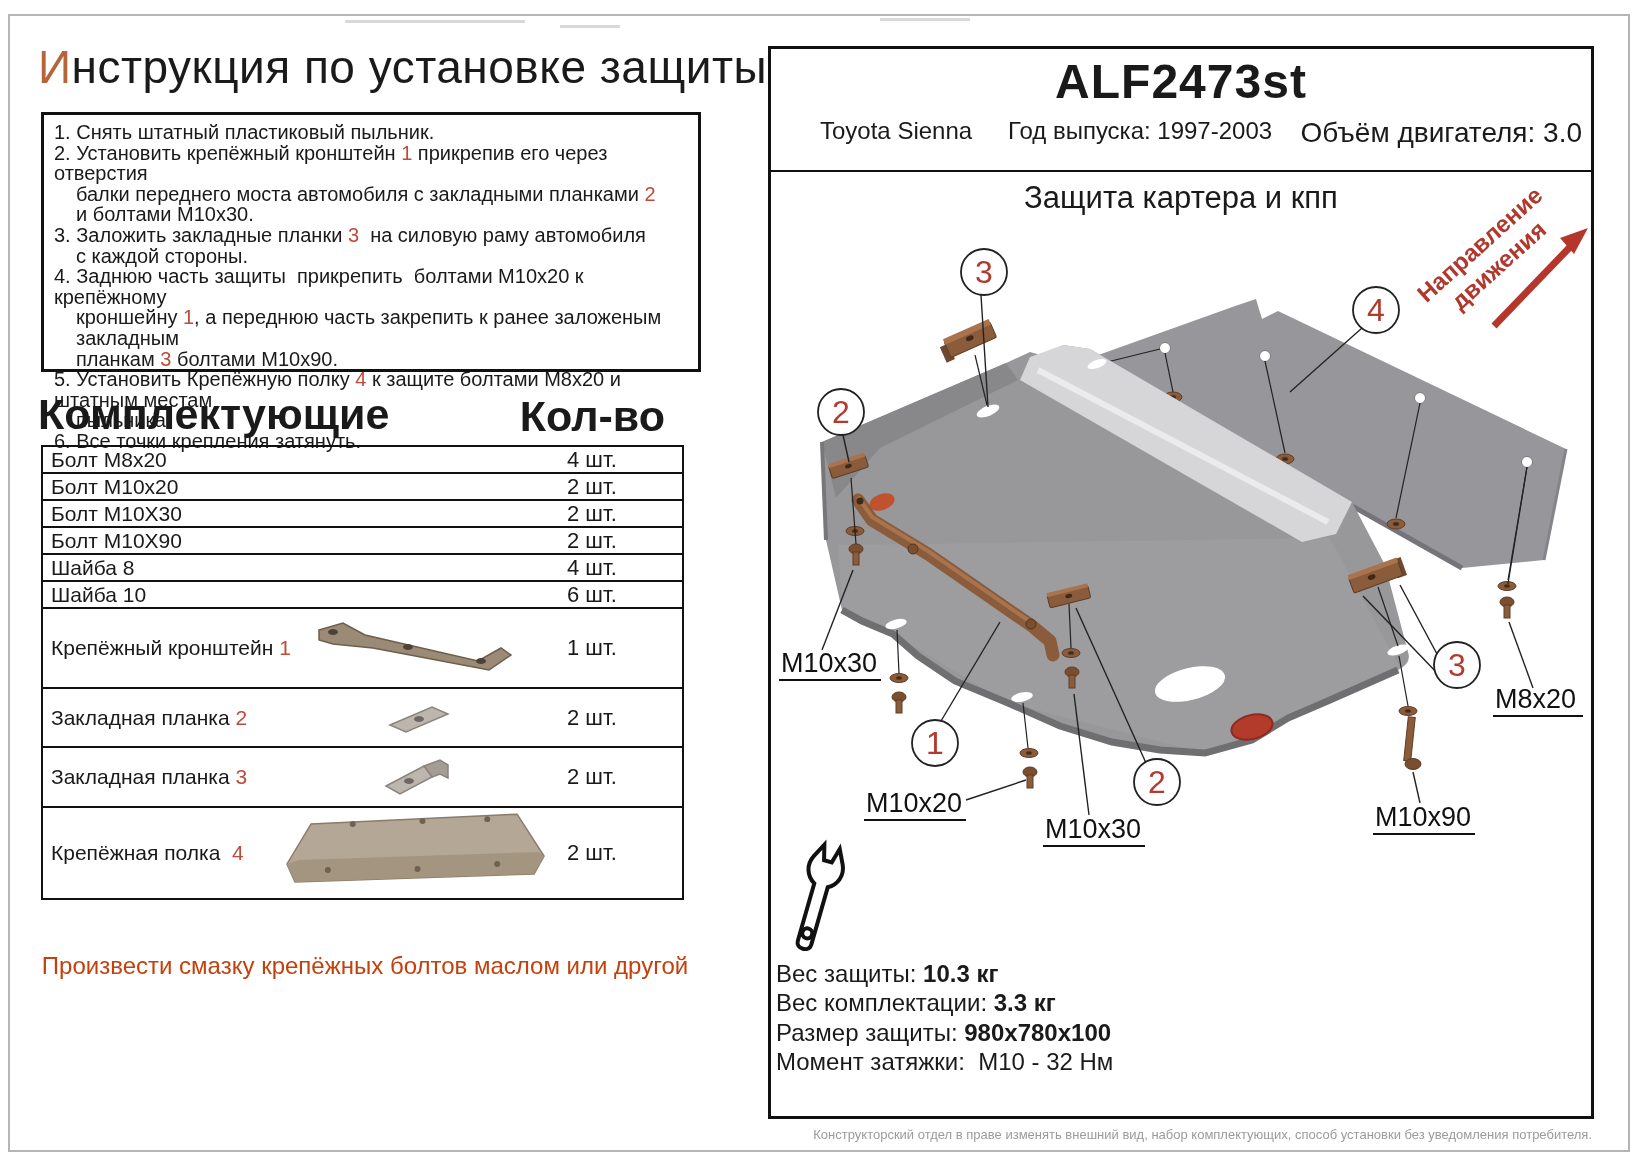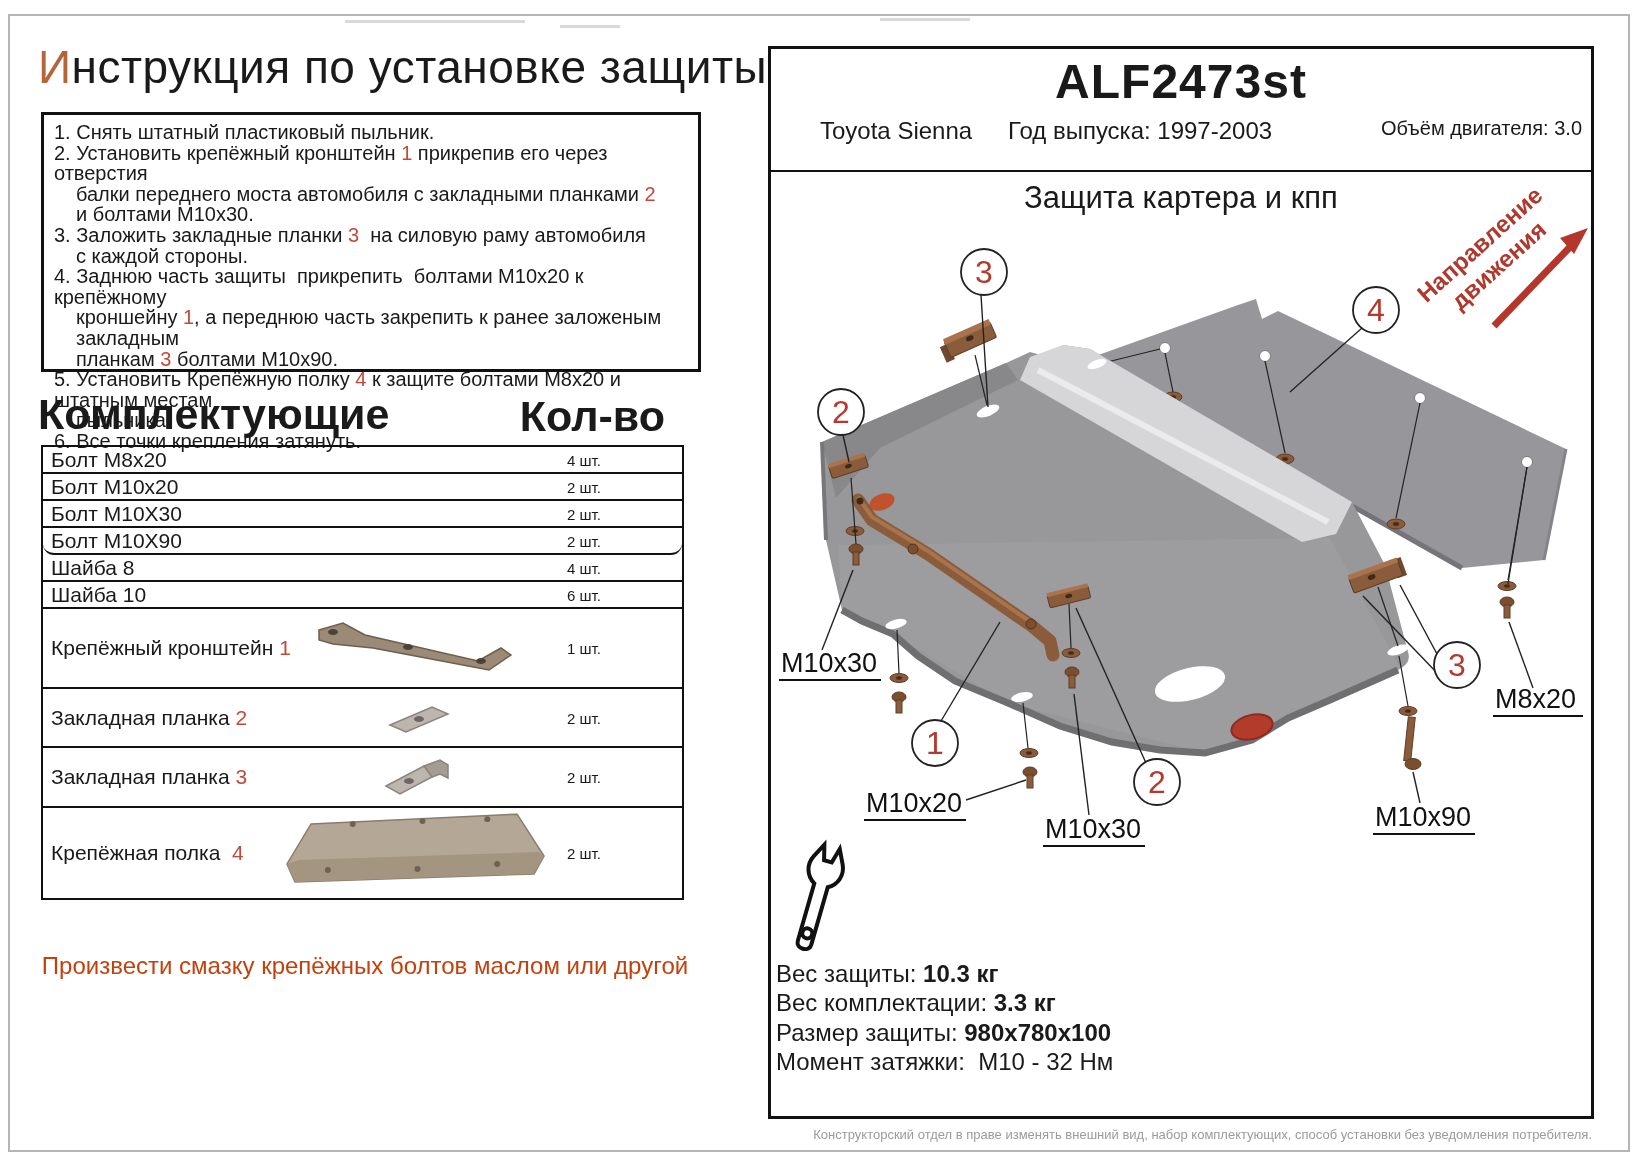--- a/index.html
+++ b/index.html
@@ -15,29 +15,29 @@
              padding:7px 0 0 10px;font-size:20px;line-height:20.6px;}
   .iline{white-space:pre-wrap;}
   .iline.ind{padding-left:22px;}
   .red{color:#c04a3a;}
   .comp-head{left:38px;top:390px;font-size:43px;font-weight:700;}
   .qty-head{left:420px;top:392px;width:245px;text-align:right;font-size:43px;font-weight:700;}
   .comp-table{left:41px;top:445px;width:639px;border:2px solid #111;}
   .crow{position:relative;border-bottom:2px solid #111;}
   .crow:last-child{border-bottom:none;}
   .cname{position:absolute;left:8px;top:50%;transform:translateY(-50%);font-size:21px;white-space:pre;}
-  .cqty{position:absolute;left:524px;top:50%;transform:translateY(-50%);font-size:15px;}
+  .cqty{position:absolute;left:524px;top:50%;transform:translateY(-50%);font-size:22px;}
   .cimg{position:absolute;left:240px;right:130px;top:0;bottom:0;display:flex;align-items:center;justify-content:center;}
   .note{left:40px;top:948px;width:650px;text-align:center;color:#c2410c;font-size:24px;line-height:35px;}
   
   .panel-box{left:768px;top:46px;width:820px;height:1067px;border:3px solid #111;}
   .panel-code{left:768px;top:54px;width:826px;text-align:center;font-size:48px;font-weight:700;letter-spacing:1px;}
   .panel-model{left:792px;top:117px;font-size:24px;margin-left:28px;}
   .panel-year{left:1008px;top:117px;font-size:24px;}
-  .panel-engine{left:1290px;top:117px;width:292px;text-align:right;font-size:20px;}
+  .panel-engine{left:1290px;top:117px;width:292px;text-align:right;font-size:28px;}
   .panel-divider{left:771px;top:170px;width:820px;height:2px;background:#111;}
   .diagram-title{left:768px;top:180px;width:826px;text-align:center;font-size:31px;}
   .diagram-svg{left:768px;top:173px;}
   .specs{left:776px;top:959px;font-size:24px;line-height:29.4px;}
   .srow{white-space:pre;}
   .srow .b{font-weight:700;}
   .footer-note{left:700px;top:1127px;width:892px;text-align:right;font-size:13px;color:#9b9b9b;}
   svg text{font-family:"Liberation Sans",sans-serif;}
 </style>
 </head>
@@ -76,21 +76,21 @@
         <div class="cqty">4 шт.</div>
       </div>
       <div class="crow" style="height: 25px;">
         <div class="cname"><span>Болт М10х20</span></div>
         <div class="cqty">2 шт.</div>
       </div>
       <div class="crow" style="height: 25px;">
         <div class="cname"><span>Болт М10Х30</span></div>
         <div class="cqty">2 шт.</div>
       </div>
-      <div class="crow" style="height: 25px; border-radius: 11px;">
+      <div class="crow" style="height: 25px;">
         <div class="cname"><span>Болт М10Х90</span></div>
         <div class="cqty">2 шт.</div>
       </div>
       <div class="crow" style="height: 25px;">
         <div class="cname"><span>Шайба 8</span></div>
         <div class="cqty">4 шт.</div>
       </div>
       <div class="crow" style="height: 25px;">
         <div class="cname"><span>Шайба 10</span></div>
         <div class="cqty">6 шт.</div>

